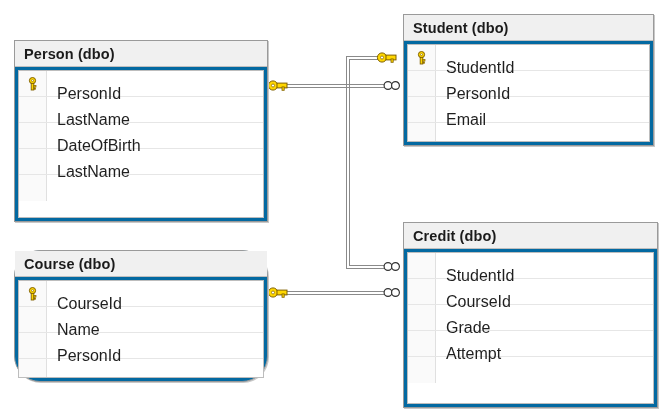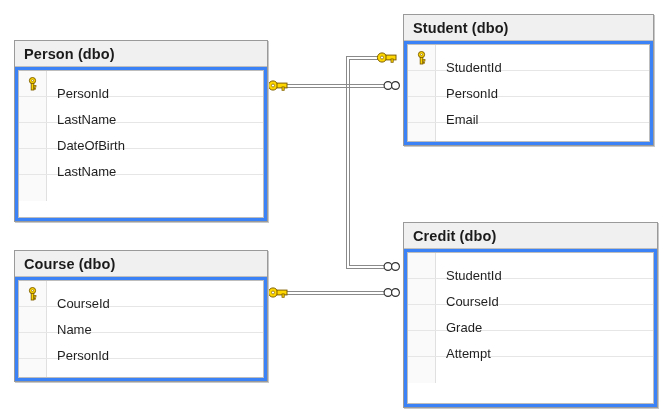--- a/index.html
+++ b/index.html
@@ -13,21 +13,21 @@
     height: 420px;
     background: #ffffff;
     font-family: "Liberation Sans", sans-serif;
     overflow: hidden;
   }
 
   
   .table-box {
     position: absolute;
     box-sizing: border-box;
-    background: #3b82f6;
+    background: #0369a1;
     border: 1px solid #9a9a9a;
     box-shadow: 1px 1px 0 0 #c8c8c8;
   }
   .table-header {
     box-sizing: border-box;
     height: 26px;
     background: #f0f0f0;
     border-bottom: 1px solid #bfbfbf;
     display: flex;
     align-items: center;
@@ -65,21 +65,21 @@
     min-width: 28px;
     height: 100%;
     border-right: 1px solid #e0e0e0;
     background: #fafafa;
     display: flex;
     align-items: center;
     justify-content: center;
   }
   .row-label {
     padding-left: 10px;
-    font-size: 13px;
+    font-size: 16px;
     color: #1f1f1f;
     white-space: nowrap;
     margin-top: 20px;
   }
   .filler-strip {
     box-sizing: border-box;
     width: 28px;
     min-width: 28px;
     height: 100%;
     border-right: 1px solid #e0e0e0;
@@ -224,21 +224,21 @@
         <div class="keycell"></div>
         <div class="row-label">Email</div>
       </div>
 
       <div class="row filler">
         <div class="filler-strip"></div>
       </div>
     </div>
   </div>
 
-  <div class="table-box" style="left:14px; top:250px; width:254px; height:132px;">
+  <div class="table-box" style="left:14px; top:250px; width:254px; height:132px;border-radius:26px;">
     <div class="table-header">Course (dbo)</div>
     <div class="table-body">
 
       <div class="row">
         <div class="keycell">
           <svg class="key-v" width="11" height="14" viewBox="0 0 11 14">
             <circle cx="5.5" cy="3.6" r="3.1" fill="#ffd700" stroke="#806000" stroke-width="1"></circle>
             <circle cx="5.5" cy="3.6" r="1" fill="#ffffff" stroke="#806000" stroke-width="0.6"></circle>
             <rect x="4.2" y="6.4" width="2.6" height="6.6" fill="#ffd700" stroke="#806000" stroke-width="0.9"></rect>
             <rect x="6.8" y="8.4" width="2.2" height="1.6" fill="#ffd700" stroke="#806000" stroke-width="0.7"></rect>

